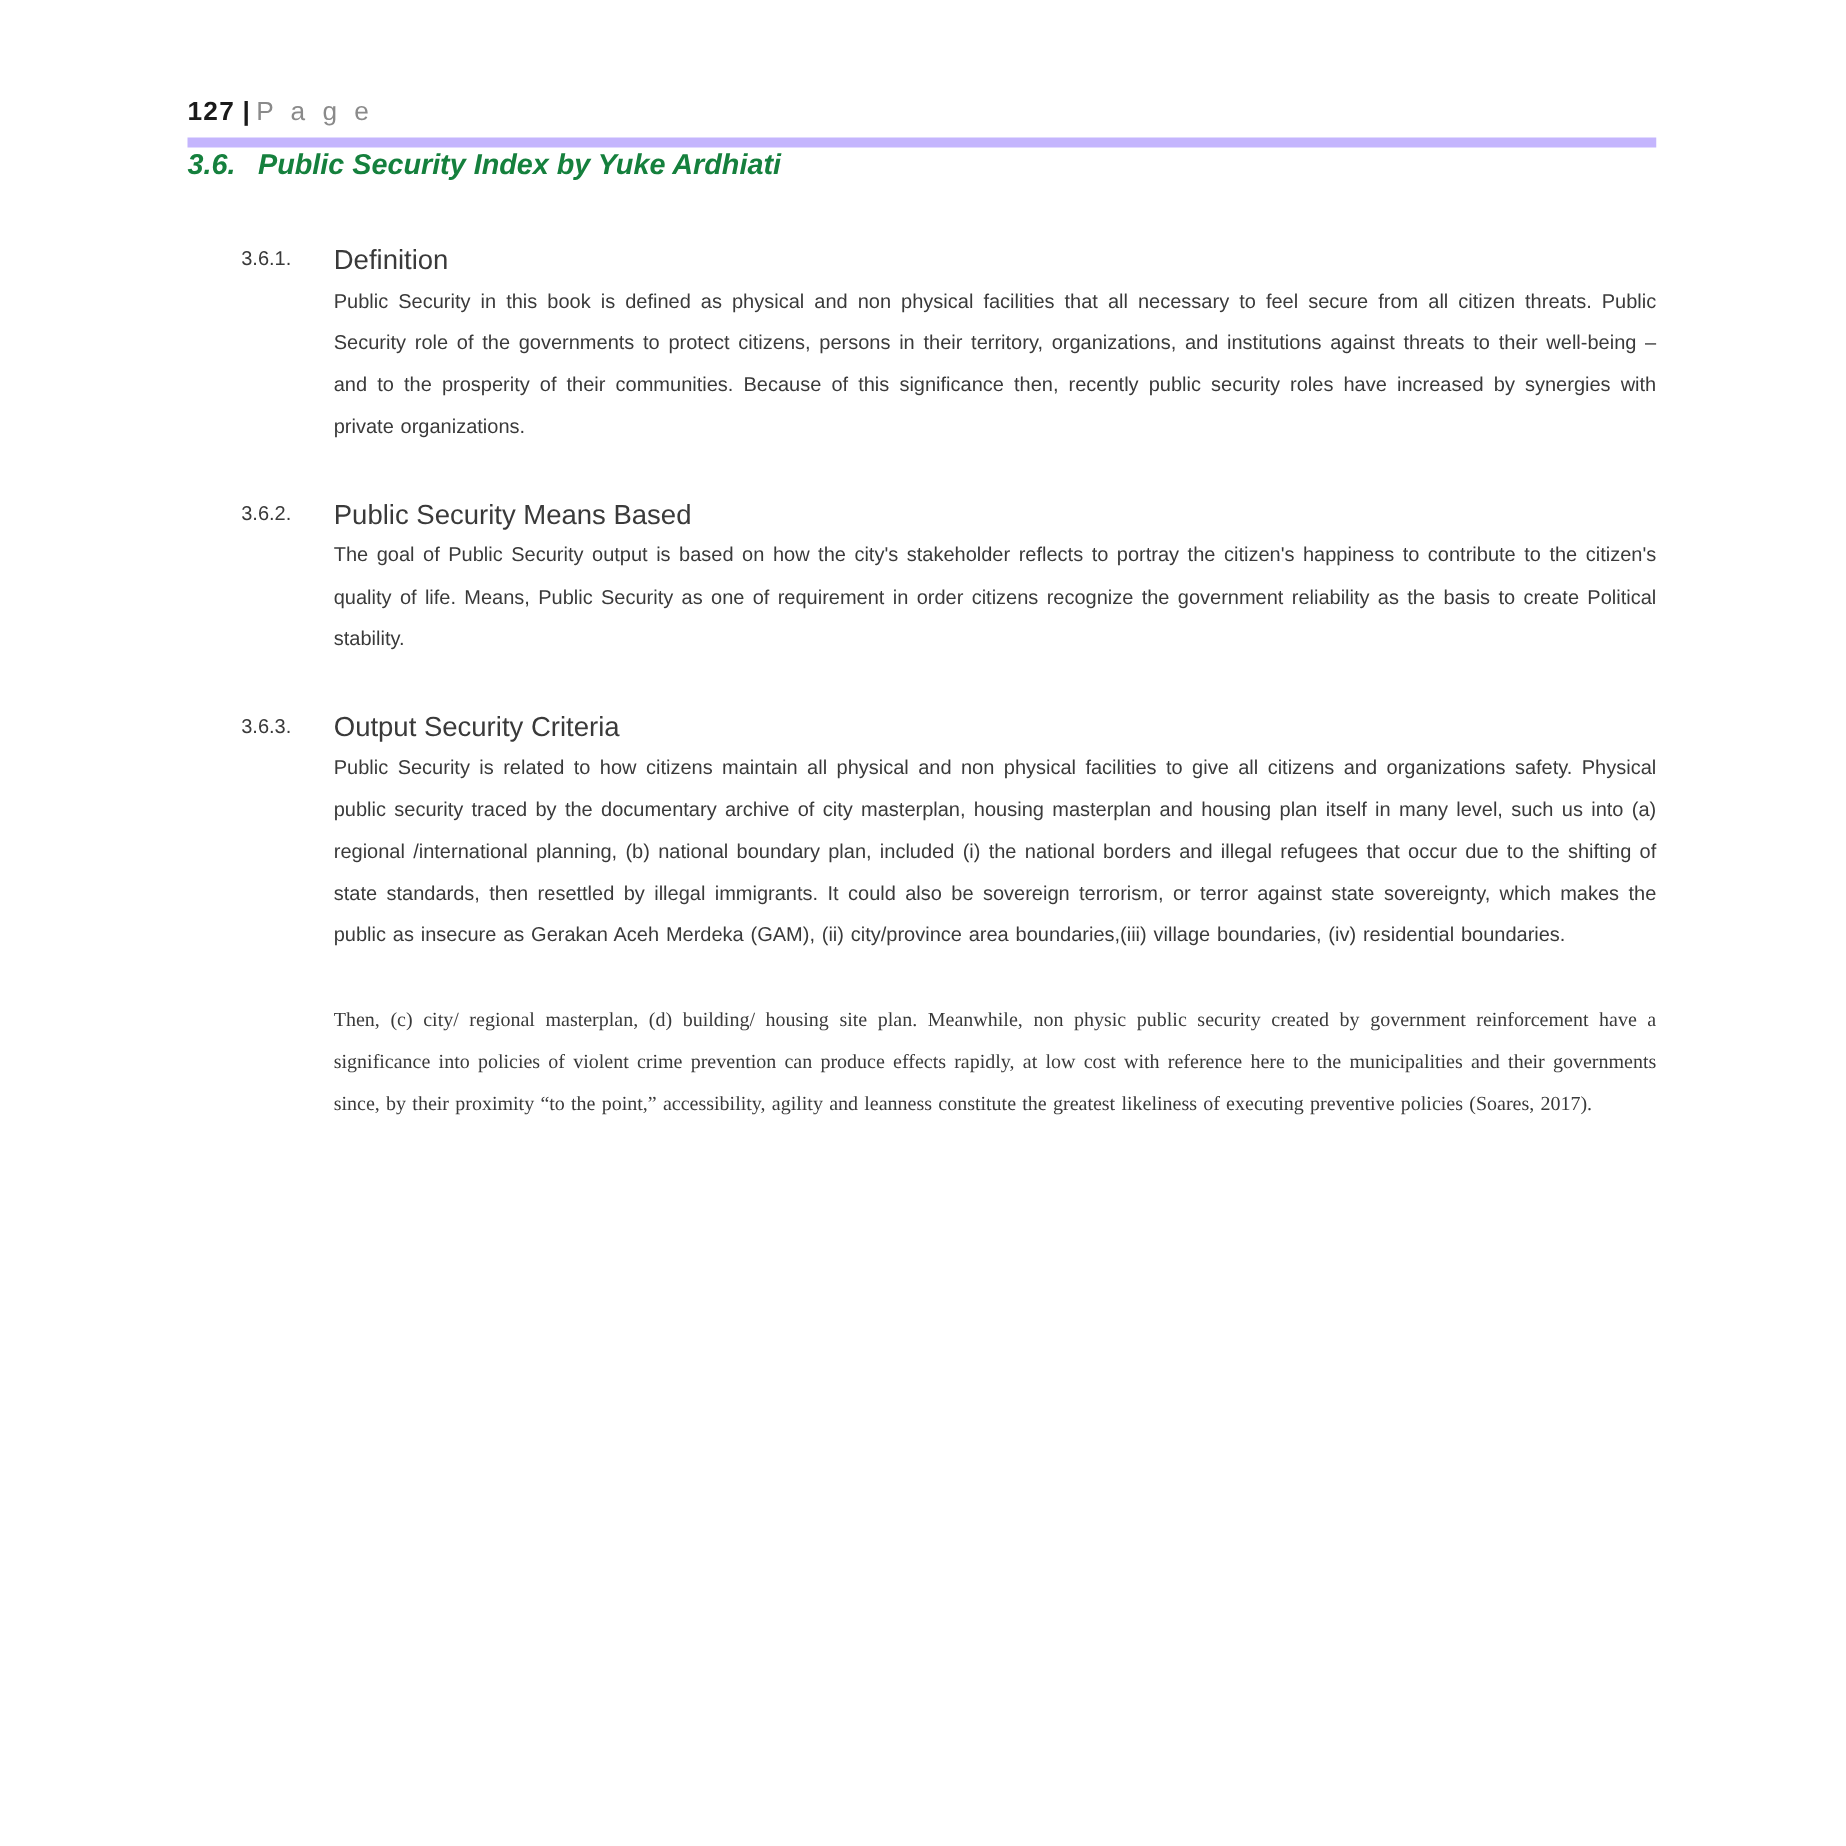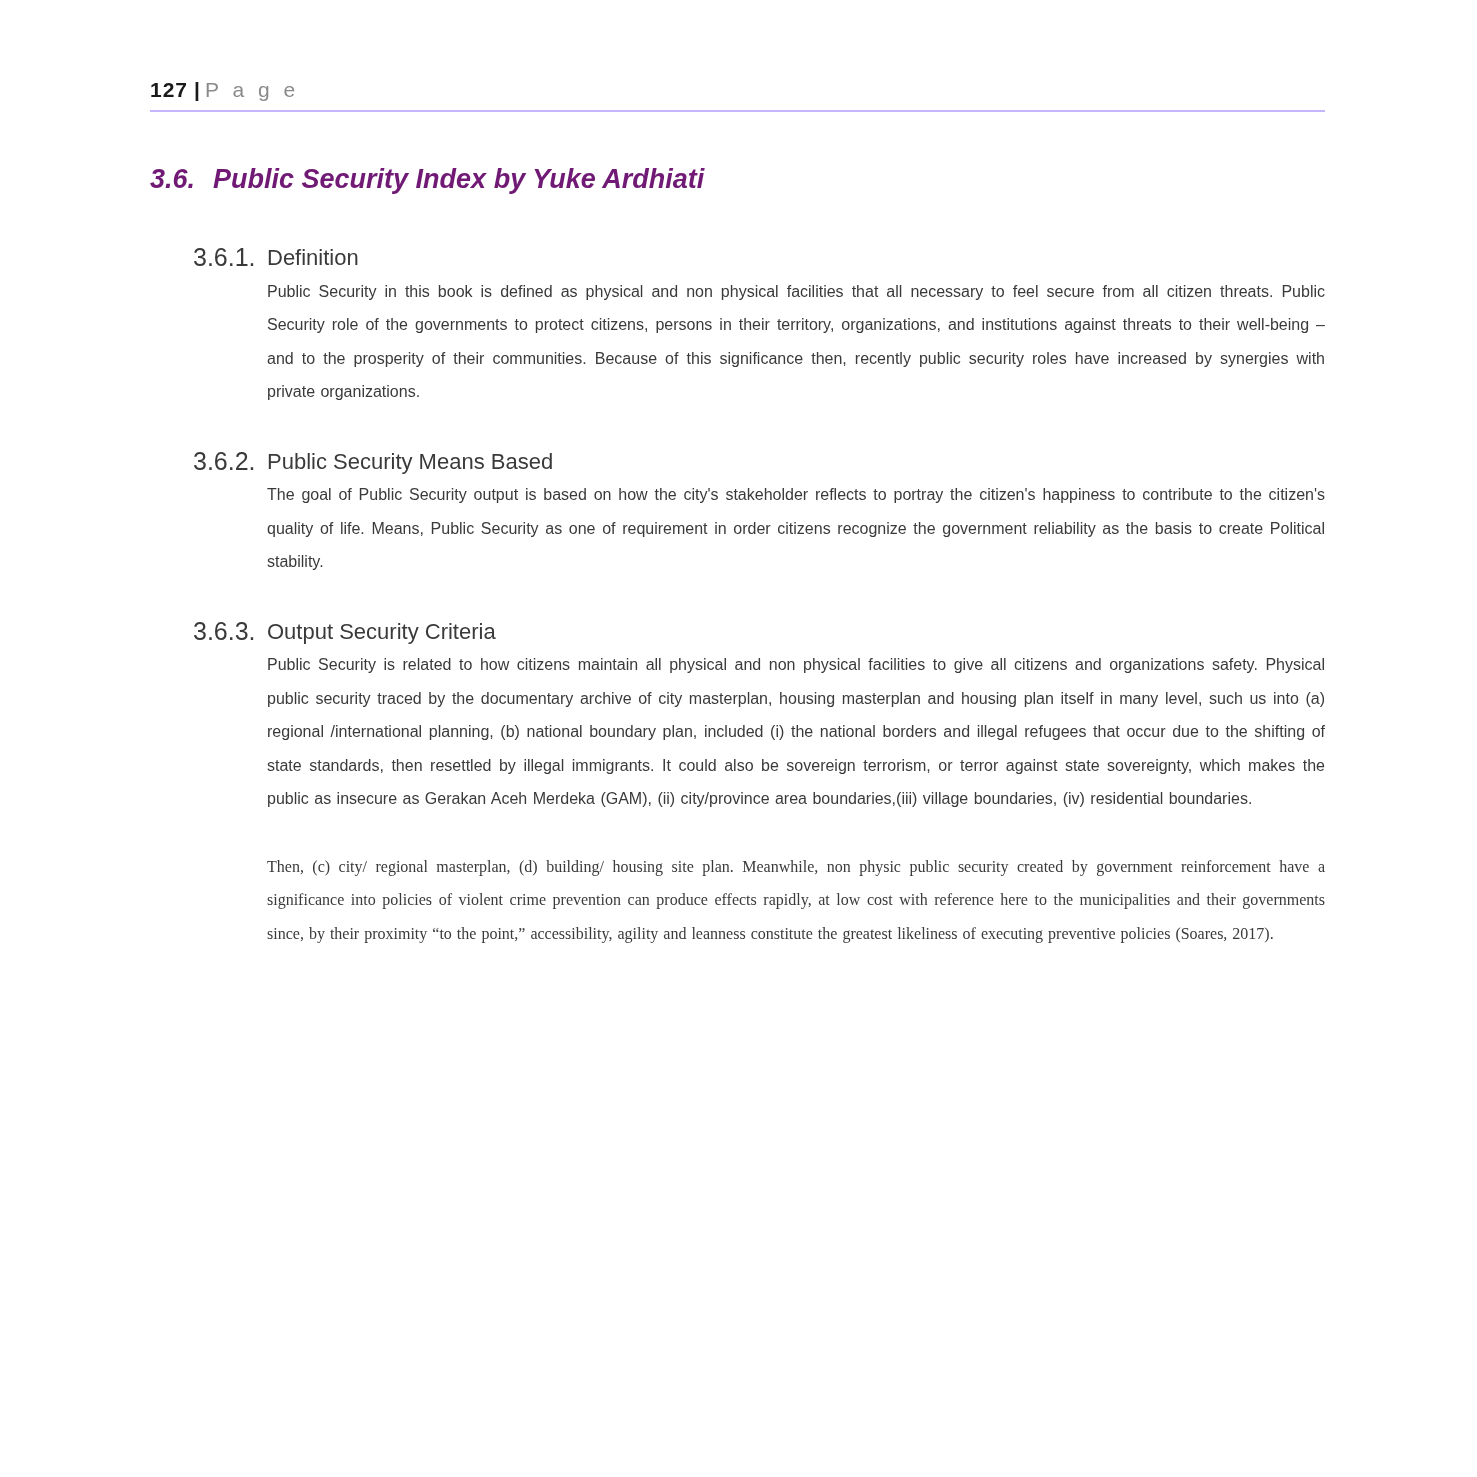--- a/index.html
+++ b/index.html
@@ -20,65 +20,64 @@
     top: 0; left: 0;
     width: 1477px;
     height: 1477px;
     background: #ffffff;
     box-sizing: border-box;
     padding: 78px 152px 0 150px;
   }
   
   .running-header {
     width: 1175px;
-    border-bottom: 2px solid #c4b5fd;
+    border-bottom: 8px solid #c4b5fd;
     padding-bottom: 8px;
     font-size: 21px;
     letter-spacing: 1px;
   }
   .page-number {
     font-weight: bold;
     color: #1a1a1a;
   }
   .header-sep {
     font-weight: bold;
     color: #1a1a1a;
     margin: 0 4px 0 6px;
   }
   .page-word {
     color: #8a8a8a;
     letter-spacing: 4px;
     font-weight: 400;
   }
   
   .section-heading {
-    margin-top: 52px;
-    font-size: 27px;
+    font-size: 23px;
     font-style: italic;
     font-weight: bold;
-    color: #701a75;
+    color: #15803d;
     letter-spacing: 0px;
   }
   .section-heading .sec-num {
     margin-right: 18px;
   }
   
   .subsections {
     margin-top: 46px;
     width: 1175px;
   }
   .subsection {
     display: flex;
     margin-bottom: 36px;
   }
   .sub-num {
     width: 74px;
     margin-left: 43px;
     flex: 0 0 auto;
-    font-size: 25px;
+    font-size: 16px;
     line-height: 33.5px;
     color: #3a3a3a;
   }
   .sub-body {
     flex: 1 1 auto;
     min-width: 0;
   }
   .sub-title {
     font-size: 22px;
     line-height: 33.5px;

